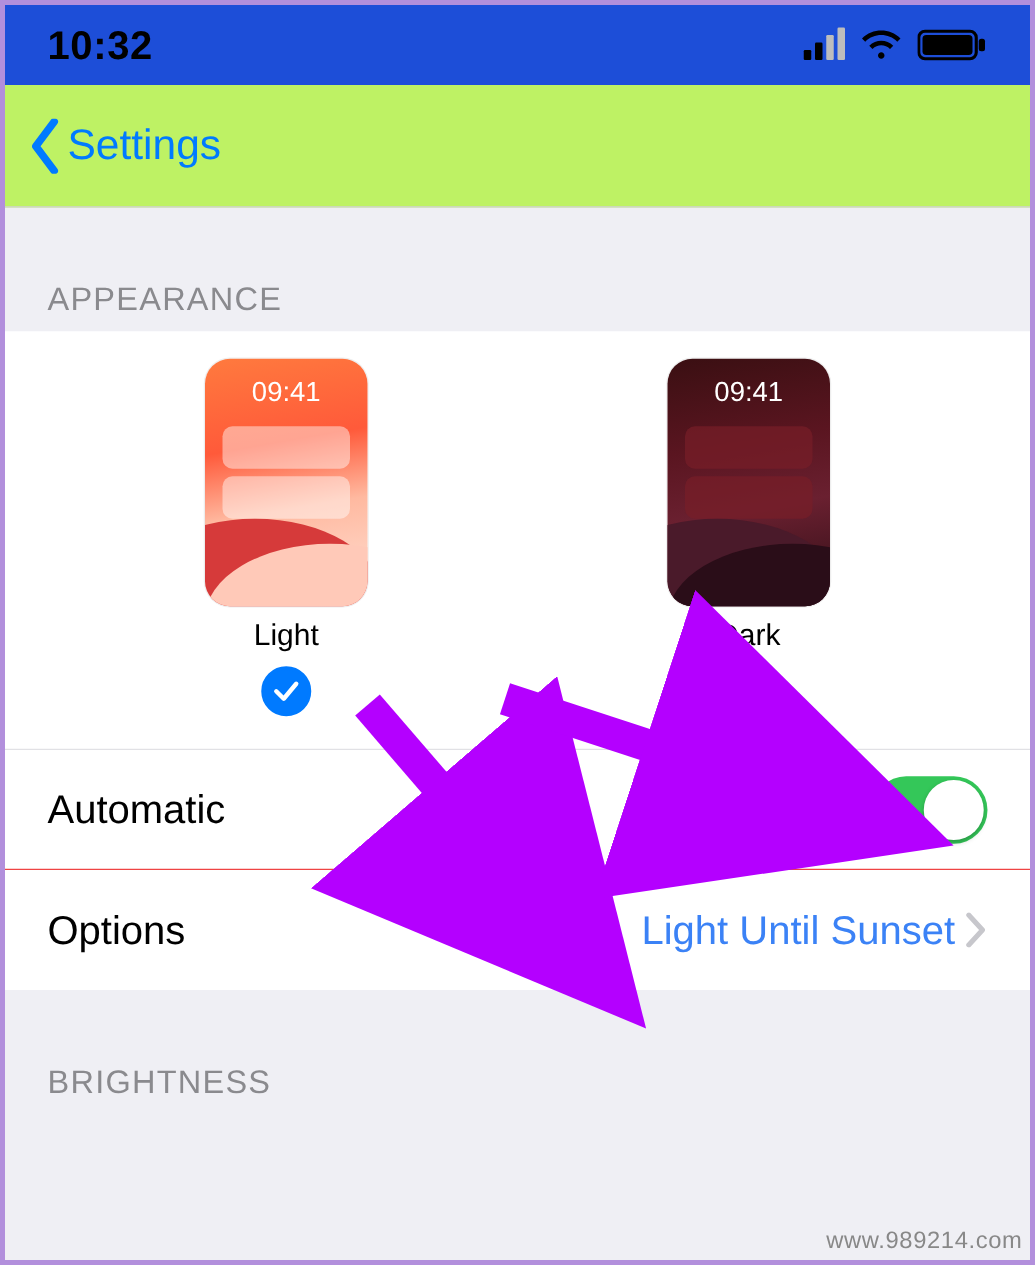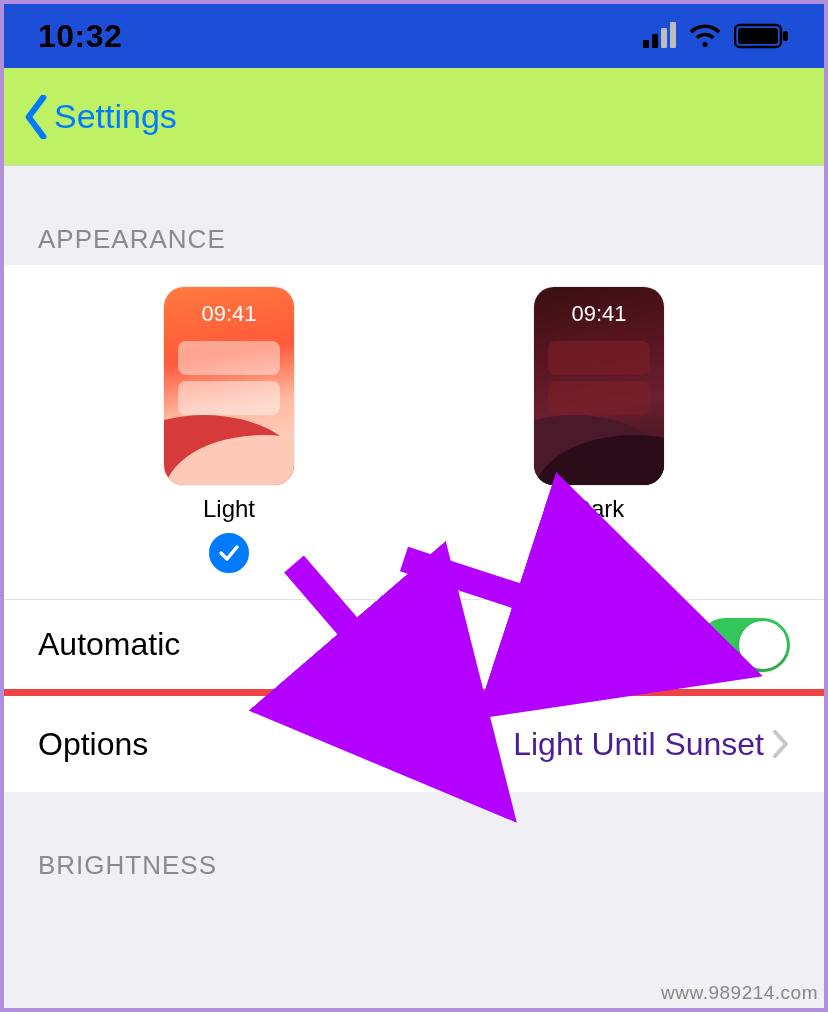--- a/index.html
+++ b/index.html
@@ -89,25 +89,25 @@
     width: 40px; height: 40px; border-radius: 50%;
     border: 3px solid #c8c8cc; background:#fff;
     display:flex; align-items:center; justify-content:center;
   }
   .radio.selected { background:#007aff; border-color:#007aff; }
   .radio.selected svg { width:24px; height:24px; }
 
   .list-row {
     display:flex; align-items:center; justify-content:space-between;
     padding: 0 34px; height: 96px;
-    border-bottom: 7px solid #ef4444;
+    border-bottom: 1px solid #ef4444;
   }
   .list-row:last-child { border-bottom:none;text-align:right; }
   .list-label { font-size: 32px; }
-  .detail { color:#4c1d95; font-size:32px; display:flex; align-items:center; gap:8px; }
+  .detail { color:#3b82f6; font-size:32px; display:flex; align-items:center; gap:8px; }
   .chevron { width:18px; height:28px; }
 
   .switch {
     width: 92px; height: 54px; border-radius: 30px;
     background:#34c759; position:relative; cursor:pointer;
   }
   .switch .knob {
     position:absolute; right:3px; top:3px;
     width:48px; height:48px; border-radius:50%;
     background:#fff; box-shadow:0 2px 4px rgba(0,0,0,.25);

